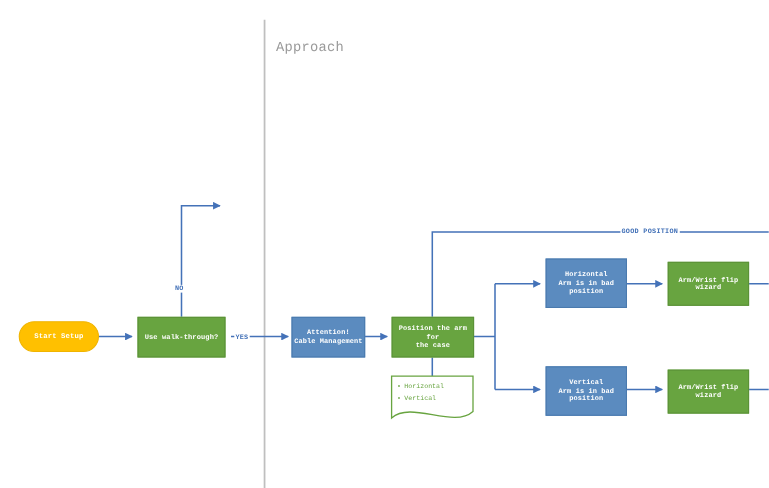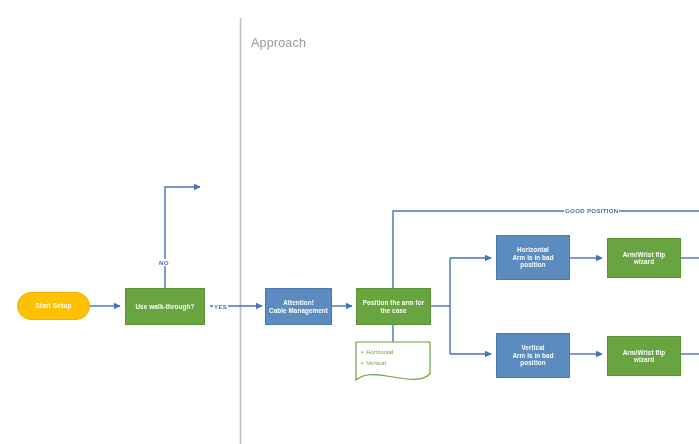--- a/index.html
+++ b/index.html
@@ -6,21 +6,21 @@
     margin: 0;
     padding: 0;
     background: #ffffff;
   }
   #canvas {
     position: relative;
     width: 699px;
     height: 444px;
     background: #ffffff;
     overflow: hidden;
-    font-family: Liberation Sans, sans-serif;
+    font-family: Liberation Mono, monospace;
   }
   svg.wires {
     position: absolute;
     left: 0;
     top: 0;
     width: 699px;
     height: 444px;
     pointer-events: none;
   }
   .node {

